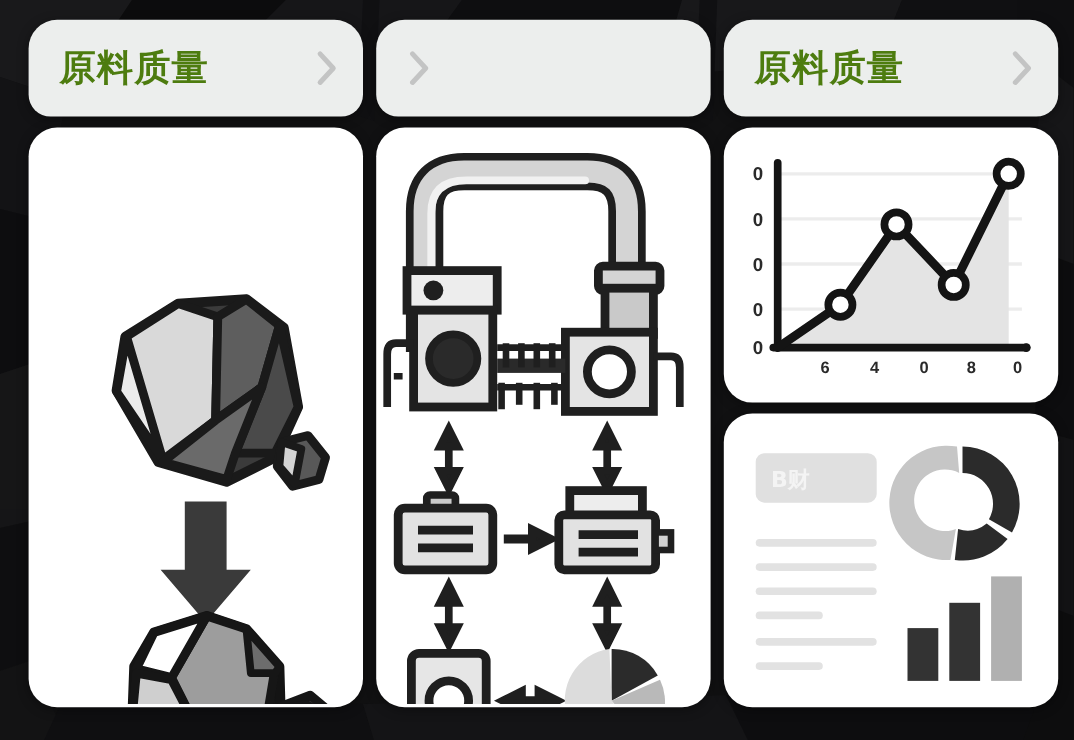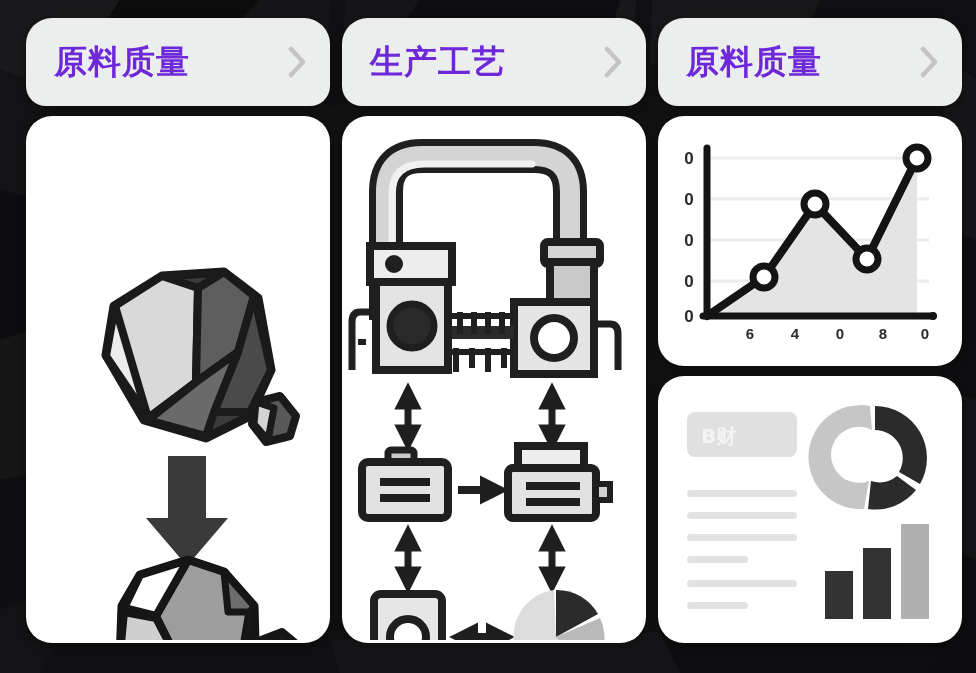--- a/index.html
+++ b/index.html
@@ -20,21 +20,21 @@
     background:#ffffff;border-radius:26px;position:relative;overflow:hidden;
     box-shadow:0 2px 10px rgba(0,0,0,.35);
   }
   .head{
     height:88px;flex:0 0 88px;background:#eceeed;
     border-radius:26px 26px 20px 20px;
     display:flex;align-items:center;justify-content:space-between;
     padding:0 22px 0 28px;box-sizing:border-box;
   }
   .head-title{
-    font-size:33px;font-weight:700;color:#6d28d9;letter-spacing:1px;
+    font-size:33px;font-weight:700;color:#4d7c0f;letter-spacing:1px;
     font-family:"DejaVu Sans","Liberation Sans",sans-serif;
     white-space:nowrap;
   }
   .chev{width:22px;height:34px;flex:0 0 22px;opacity:.85;}
   .chev svg{display:block;}
 
   .body-panel{flex:1 1 auto;display:flex;align-items:center;justify-content:center;}
 
   
   .c3-top{flex:0 0 250px;display:flex;align-items:center;justify-content:center;}
@@ -117,21 +117,20 @@
           <polygon points="228,522 254,512 278,532 276,566 246,582 226,560" fill="#2e2e2e" stroke="#161616" stroke-width="8" stroke-linejoin="round"></polygon>
           <polygon points="228,524 250,520 248,556 226,558" fill="#e4e4e4" stroke="#161616" stroke-width="7" stroke-linejoin="round"></polygon>
           <polygon points="250,520 276,534 270,556 248,556" fill="#777777" stroke="#161616" stroke-width="7" stroke-linejoin="round"></polygon>
         </g>
       </svg>
     </div>
   </div>
 
   <div class="card">
     <div class="panel head">
-      <div class="head-title">生产工艺</div>
       <div class="chev">
         <svg width="22" height="34" viewBox="0 0 22 34">
           <path d="M5 4 L17 17 L5 30" fill="none" stroke="#bdbdbd" stroke-width="4.5" stroke-linecap="round" stroke-linejoin="round"></path>
         </svg>
       </div>
     </div>
 
     <div class="panel body-panel">
       <svg class="art" width="292" height="520" viewBox="0 0 292 520">
 

